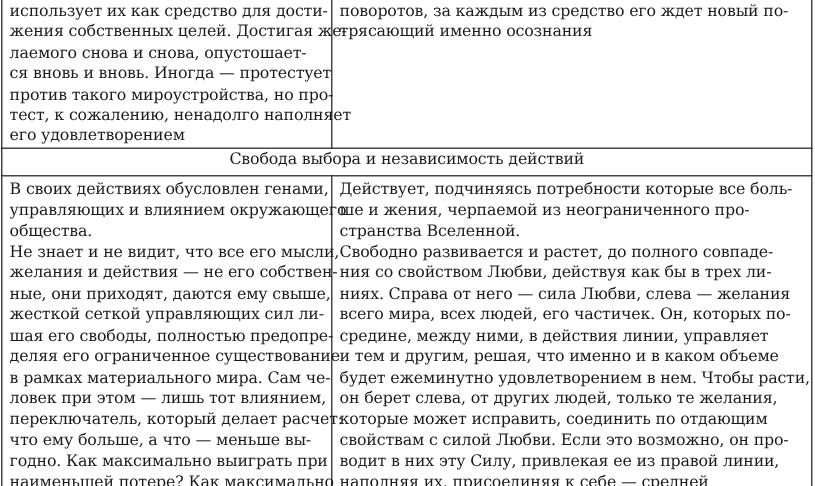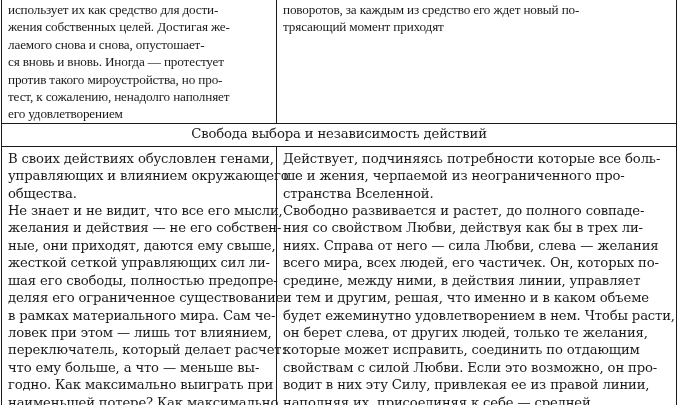--- a/index.html
+++ b/index.html
@@ -14,21 +14,21 @@
       color: #1a1a1a;
       table-layout: fixed;
     }
     .tbl td {
       border: 1.5px solid #1a1a1a;
       vertical-align: top;
       padding: 2px 6px 0 6px;
       letter-spacing: -0.15px;
     }
     .col-left { width: 275px; }
-    .row1 td { height: 118px; font-family: Liberation Serif, serif; }
+    .row1 td { height: 118px; }
     .hdr td {
       text-align: center;
       height: 21px;
       padding: 1px 6px 0 6px;
       margin-top: 32px;
     }
     .row3 td { height: 260px; padding-top: 3px; }
     .line { display: block; white-space: nowrap; }
   </style>
 </head>
@@ -45,21 +45,21 @@
       <span class="line">использует их как средство для дости-</span>
       <span class="line">жения собственных целей. Достигая же-</span>
       <span class="line">лаемого снова и снова, опустошает-</span>
       <span class="line">ся вновь и вновь. Иногда — протестует</span>
       <span class="line">против такого мироустройства, но про-</span>
       <span class="line">тест, к сожалению, ненадолго наполняет</span>
       <span class="line">его удовлетворением</span>
     </td>
     <td>
       <span class="line">поворотов, за каждым из средство его ждет новый по-</span>
-      <span class="line">трясающий момент приходят</span>
+      <span class="line">трясающий именно осознания</span>
     </td>
   </tr>
   <tr class="hdr">
     <td colspan="2">Свобода выбора и независимость действий</td>
   </tr>
   <tr class="row3">
     <td>
       <span class="line">В своих действиях обусловлен генами,</span>
       <span class="line">управляющих и влиянием окружающего</span>
       <span class="line">общества.</span>

